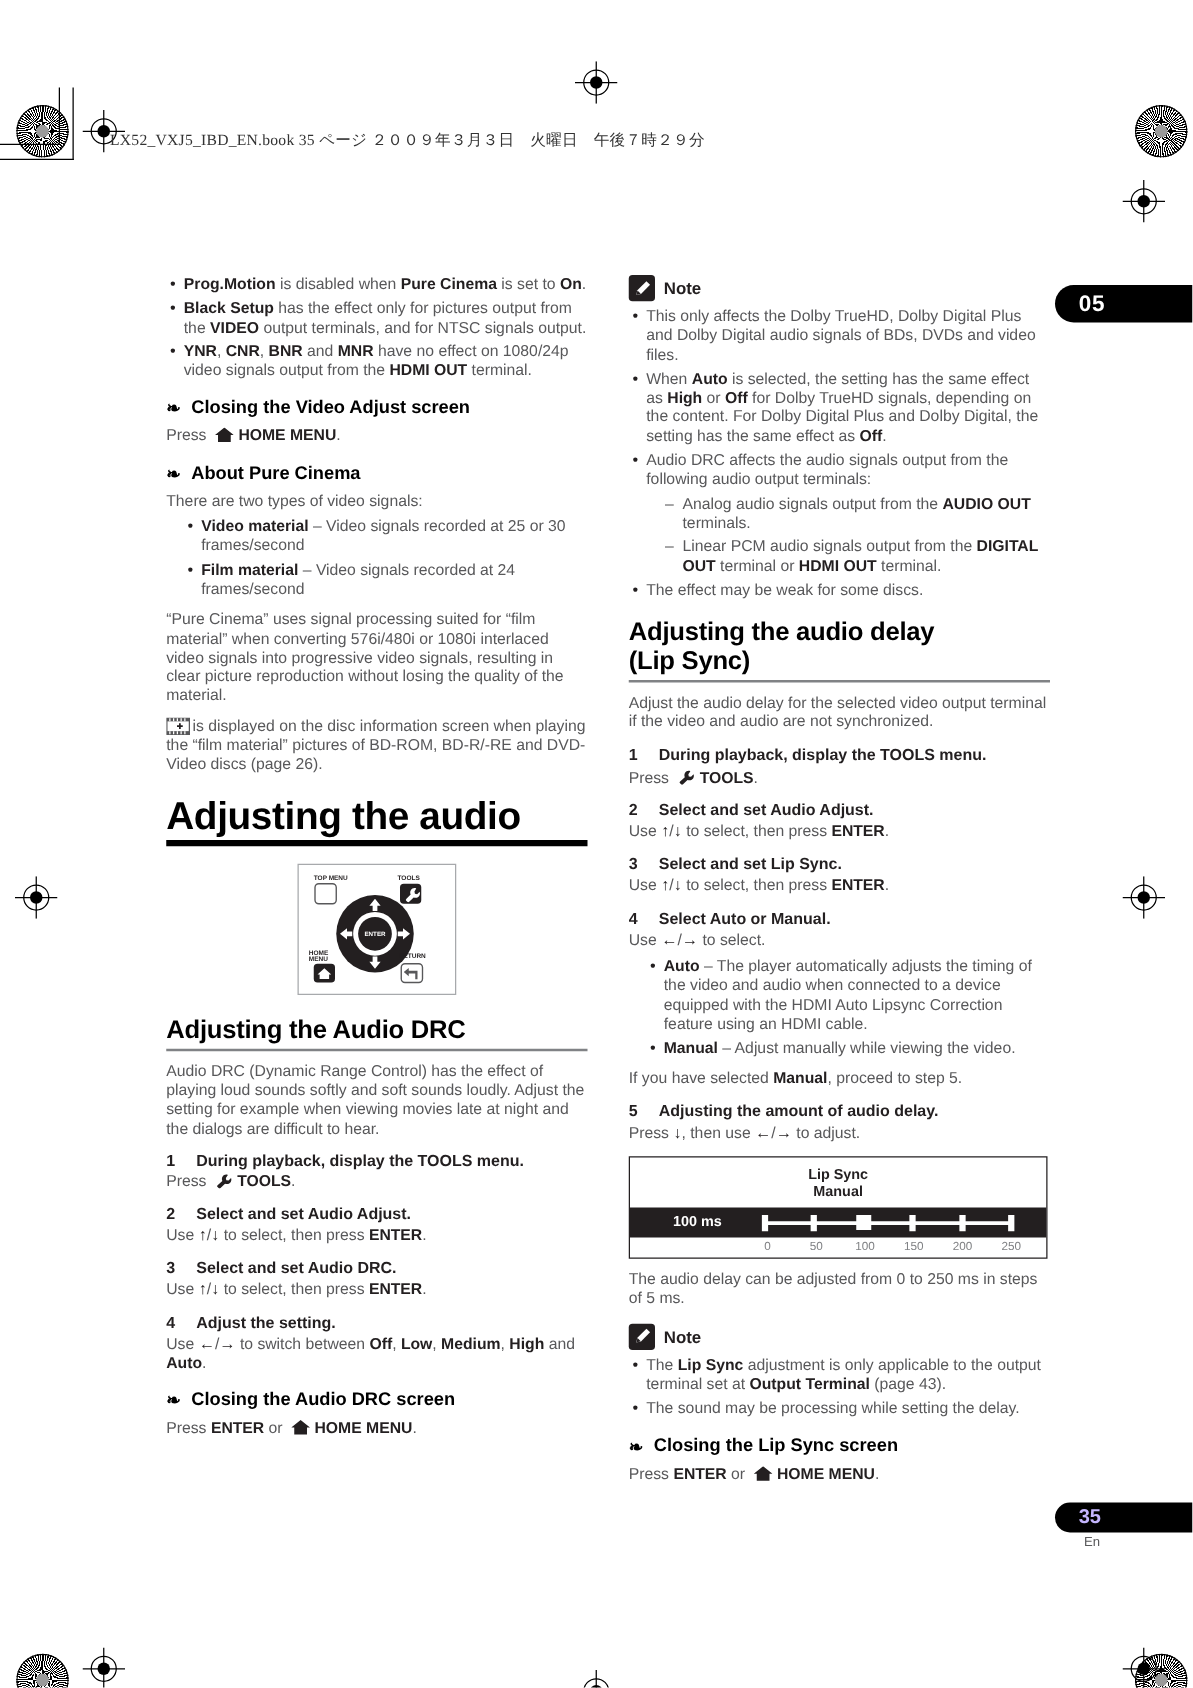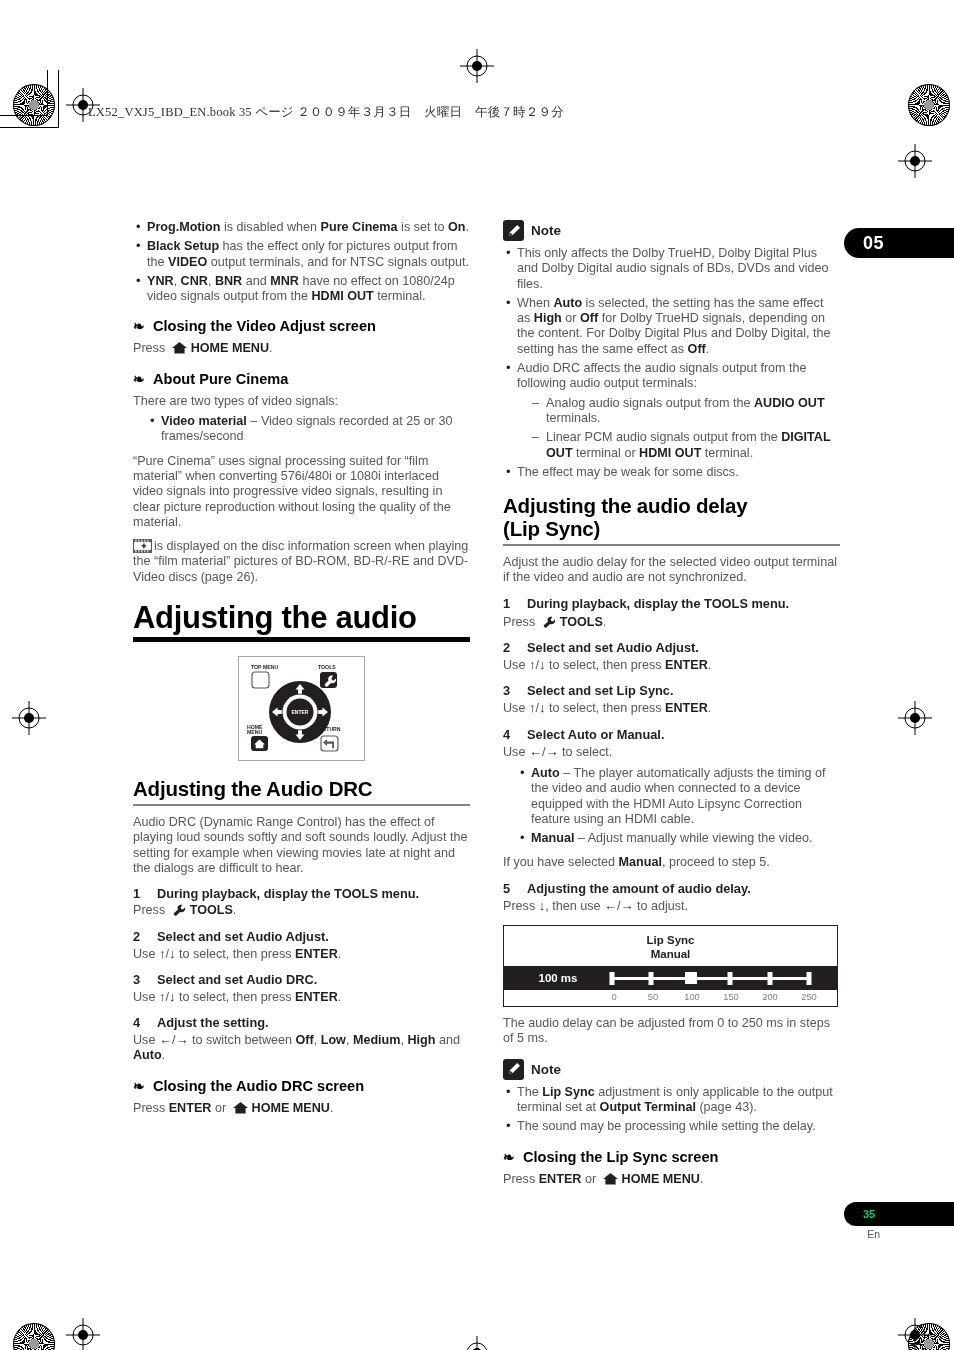--- a/index.html
+++ b/index.html
@@ -344,22 +344,22 @@
     right: 0; top: 1154px;
     width: 110px; height: 24px;
     background: #000;
     border-radius: 12px 0 0 12px;
     display: flex;
     align-items: center;
     box-sizing: border-box;
     padding-left: 19px;
   }
   .folio .num {
-    color: #22c55e;
-    font-size: 11px;
+    color: #c4b5fd;
+    font-size: 16px;
     font-weight: bold;
   }
   .folio-lang {
     position: absolute;
     right: 74px; top: 1180px;
     font-size: 10.5px;
     color: #58585a;
   }
 </style>
 </head>
@@ -475,20 +475,21 @@
       <b>HOME MENU</b><span>.</span>
     </div>
 
     <h3 class="sub-title">
       <span class="florette">❧</span>
       <span>About Pure Cinema</span>
     </h3>
     <p class="txt" style="margin-bottom:5px;">There are two types of video signals:</p>
     <ul class="bul indent2">
       <li><b>Video material</b> – Video signals recorded at 25 or 30 frames/second</li>
+      <li><b>Film material</b> – Video signals recorded at 24 frames/second</li>
     </ul>
     <p class="txt body-p">“Pure Cinema” uses signal processing suited for “film material” when converting 576i/480i or 1080i interlaced video signals into progressive video signals, resulting in clear picture reproduction without losing the quality of the material.</p>
     <p class="txt body-p">
       <span class="film-icon">
         <svg width="19" height="14" viewBox="0 0 19 14">
           <rect x="0.5" y="0.5" width="18" height="13" fill="#fff" stroke="#58585a" stroke-width="1"></rect>
           <rect x="0.5" y="0.5" width="18" height="2.6" fill="#58585a"></rect>
           <rect x="0.5" y="10.9" width="18" height="2.6" fill="#58585a"></rect>
           <rect x="2.4" y="0.6" width="1" height="2.4" fill="#fff"></rect>
           <rect x="5.4" y="0.6" width="1" height="2.4" fill="#fff"></rect>

